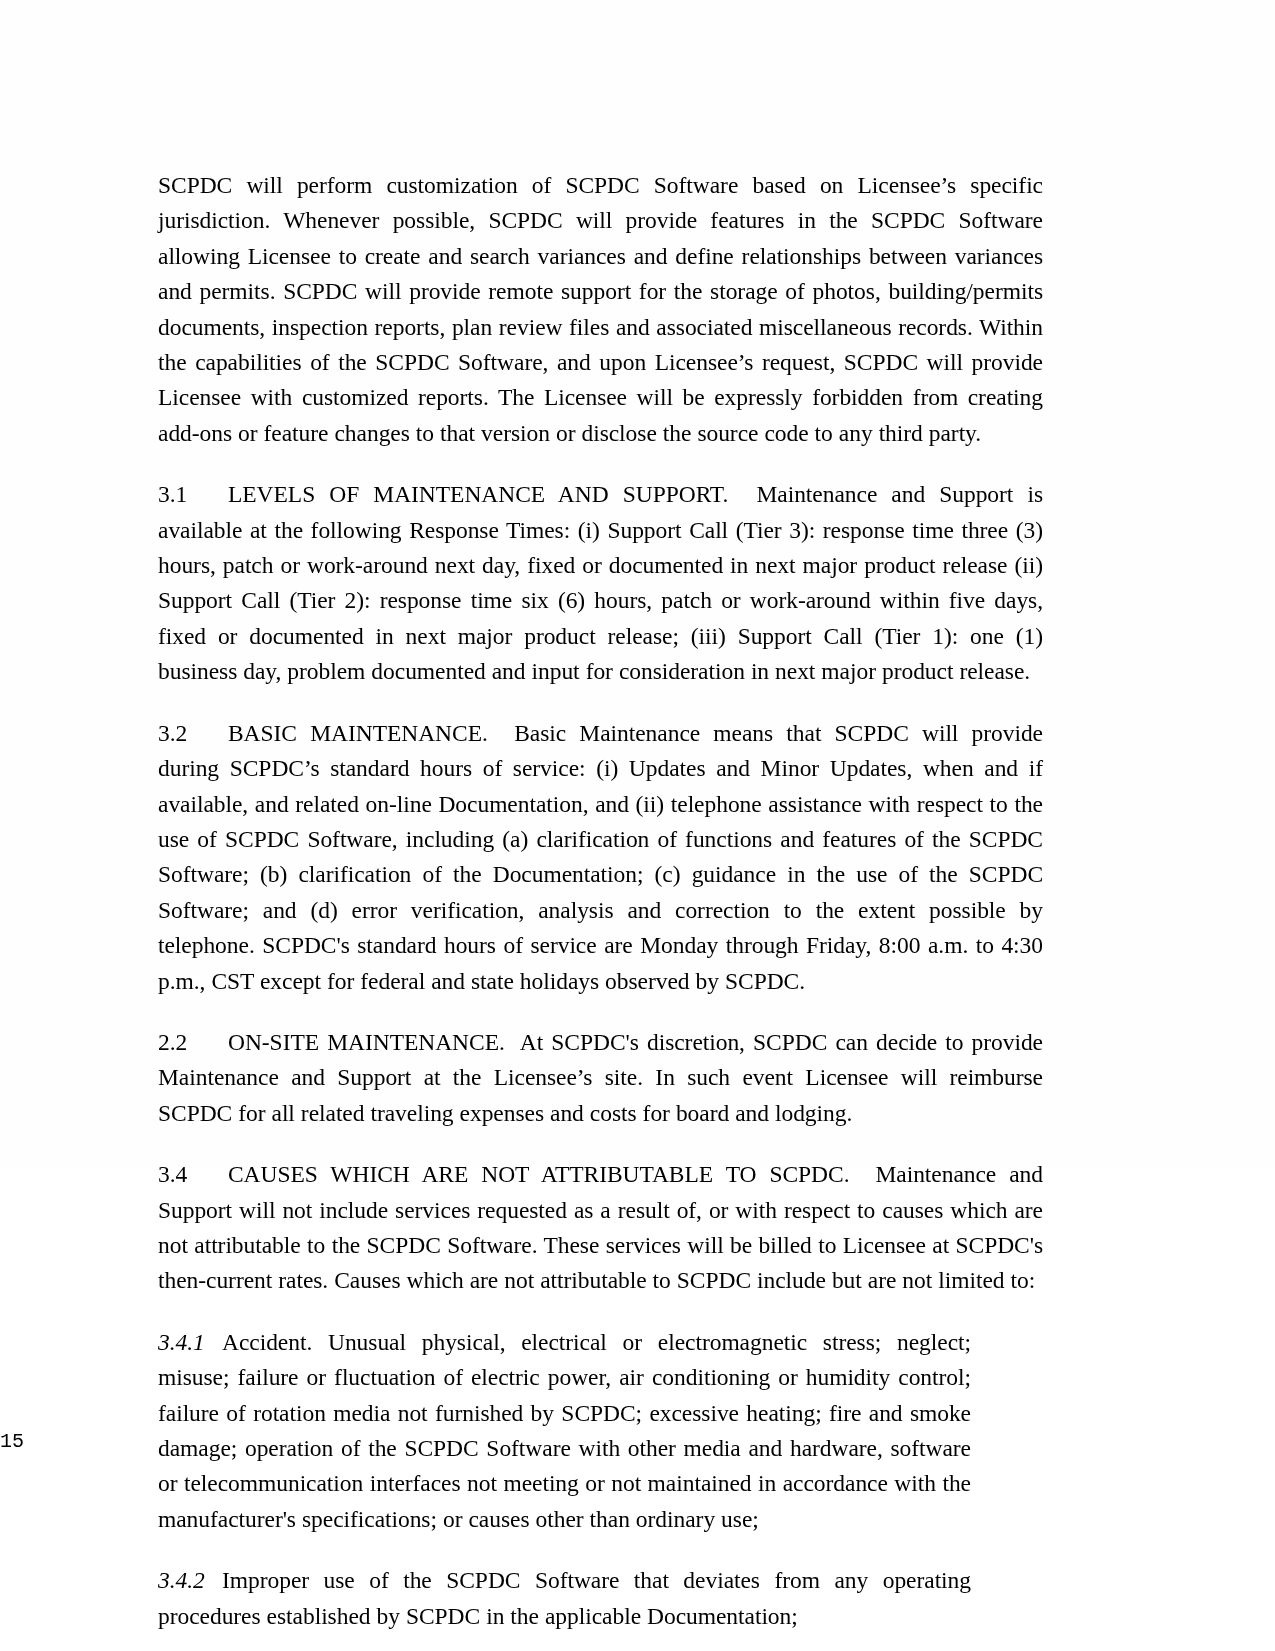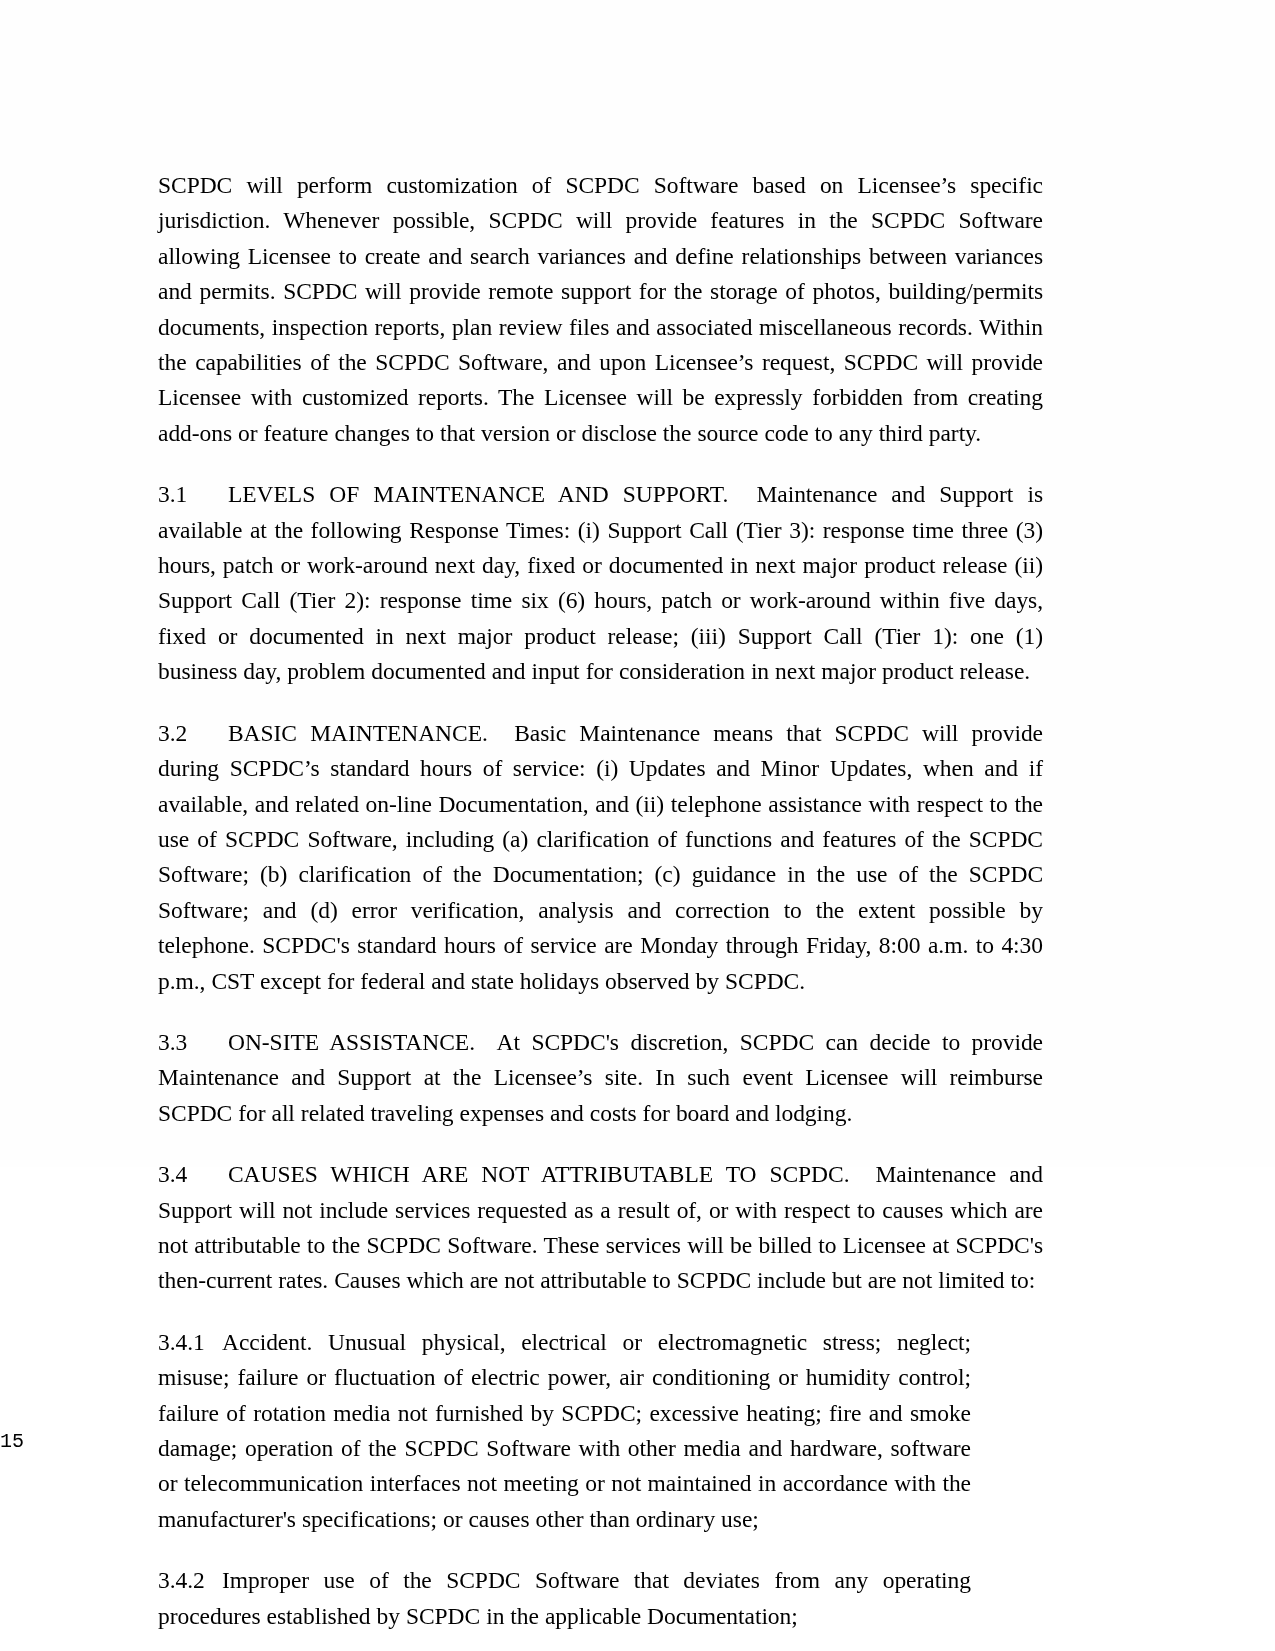--- a/index.html
+++ b/index.html
@@ -50,20 +50,21 @@
     font-variant: normal;
     margin-top: 36px;
   }
   .sub {
     margin-left: 72px;
     width: 813px;
   }
   .sub-num {
     display: inline-block;
     width: 64px;
+    font-style: italic;
   }
   .page-number {
     position: absolute;
     left: 0;
     top: 1430px;
     width: 1275px;
     font-size: 20px;
     font-family: Liberation Mono, monospace;
   }
 </style>
@@ -73,21 +74,21 @@
 <div class="page">
 
   <div class="content">
 
     <p class="para"><span>SCPDC will perform customization of SCPDC Software based on Licensee’s specific jurisdiction. Whenever possible, SCPDC will provide features in the SCPDC Software allowing Licensee to create and search variances and define relationships between variances and permits. SCPDC will provide remote support for the storage of photos, building/permits documents, inspection reports, plan review files and associated miscellaneous records. Within the capabilities of the SCPDC Software, and upon Licensee’s request, SCPDC will provide Licensee with customized reports. The Licensee will be expressly forbidden from creating add-ons or feature changes to that version or disclose the source code to any third party.</span></p>
 
     <p class="para"><span class="sec-num">3.1</span><span class="caps">LEVELS OF MAINTENANCE AND SUPPORT.</span>&nbsp; <span>Maintenance and Support is available at the following Response Times: (i) Support Call (Tier 3): response time three (3) hours, patch or work-around next day, fixed or documented in next major product release (ii) Support Call (Tier 2): response time six (6) hours, patch or work-around within five days, fixed or documented in next major product release; (iii) Support Call (Tier 1): one (1) business day, problem documented and input for consideration in next major product release.</span></p>
 
     <p class="para"><span class="sec-num">3.2</span><span class="caps">BASIC MAINTENANCE.</span>&nbsp; <span>Basic Maintenance means that SCPDC will provide during SCPDC’s standard hours of service: (i) Updates and Minor Updates, when and if available, and related on-line Documentation, and (ii) telephone assistance with respect to the use of SCPDC Software, including (a) clarification of functions and features of the SCPDC Software; (b) clarification of the Documentation; (c) guidance in the use of the SCPDC Software; and (d) error verification, analysis and correction to the extent possible by telephone. SCPDC's standard hours of service are Monday through Friday, 8:00 a.m. to 4:30 p.m., CST except for federal and state holidays observed by SCPDC.</span></p>
 
-    <p class="para"><span class="sec-num">3.3</span><span class="caps">ON-SITE ASSISTANCE.</span>&nbsp; <span>At SCPDC's discretion, SCPDC can decide to provide Maintenance and Support at the Licensee’s site.  In such event Licensee will reimburse SCPDC for all related traveling expenses and costs for board and lodging.</span></p>
+    <p class="para"><span class="sec-num">2.2</span><span class="caps">ON-SITE MAINTENANCE.</span>&nbsp; <span>At SCPDC's discretion, SCPDC can decide to provide Maintenance and Support at the Licensee’s site.  In such event Licensee will reimburse SCPDC for all related traveling expenses and costs for board and lodging.</span></p>
 
     <p class="para"><span class="sec-num">3.4</span><span class="caps">CAUSES WHICH ARE NOT ATTRIBUTABLE TO SCPDC.</span>&nbsp; <span>Maintenance and Support will not include services requested as a result of, or with respect to causes which are not attributable to the SCPDC Software. These services will be billed to Licensee at SCPDC's then-current rates. Causes which are not attributable to SCPDC include but are not limited to:</span></p>
 
     <p class="para sub"><span class="sub-num">3.4.1</span><span>Accident. Unusual physical, electrical or electromagnetic stress; neglect; misuse; failure or fluctuation of electric power, air conditioning or humidity control; failure of rotation media not furnished by SCPDC; excessive heating; fire and smoke damage; operation of the SCPDC Software with other media and hardware, software or telecommunication interfaces not meeting or not maintained in accordance with the manufacturer's specifications; or causes other than ordinary use;</span></p>
 
     <p class="para sub"><span class="sub-num">3.4.2</span><span>Improper use of the SCPDC Software that deviates from any operating procedures established by SCPDC in the applicable Documentation;</span></p>
 
   </div>
 
   <div class="page-number">15</div>

